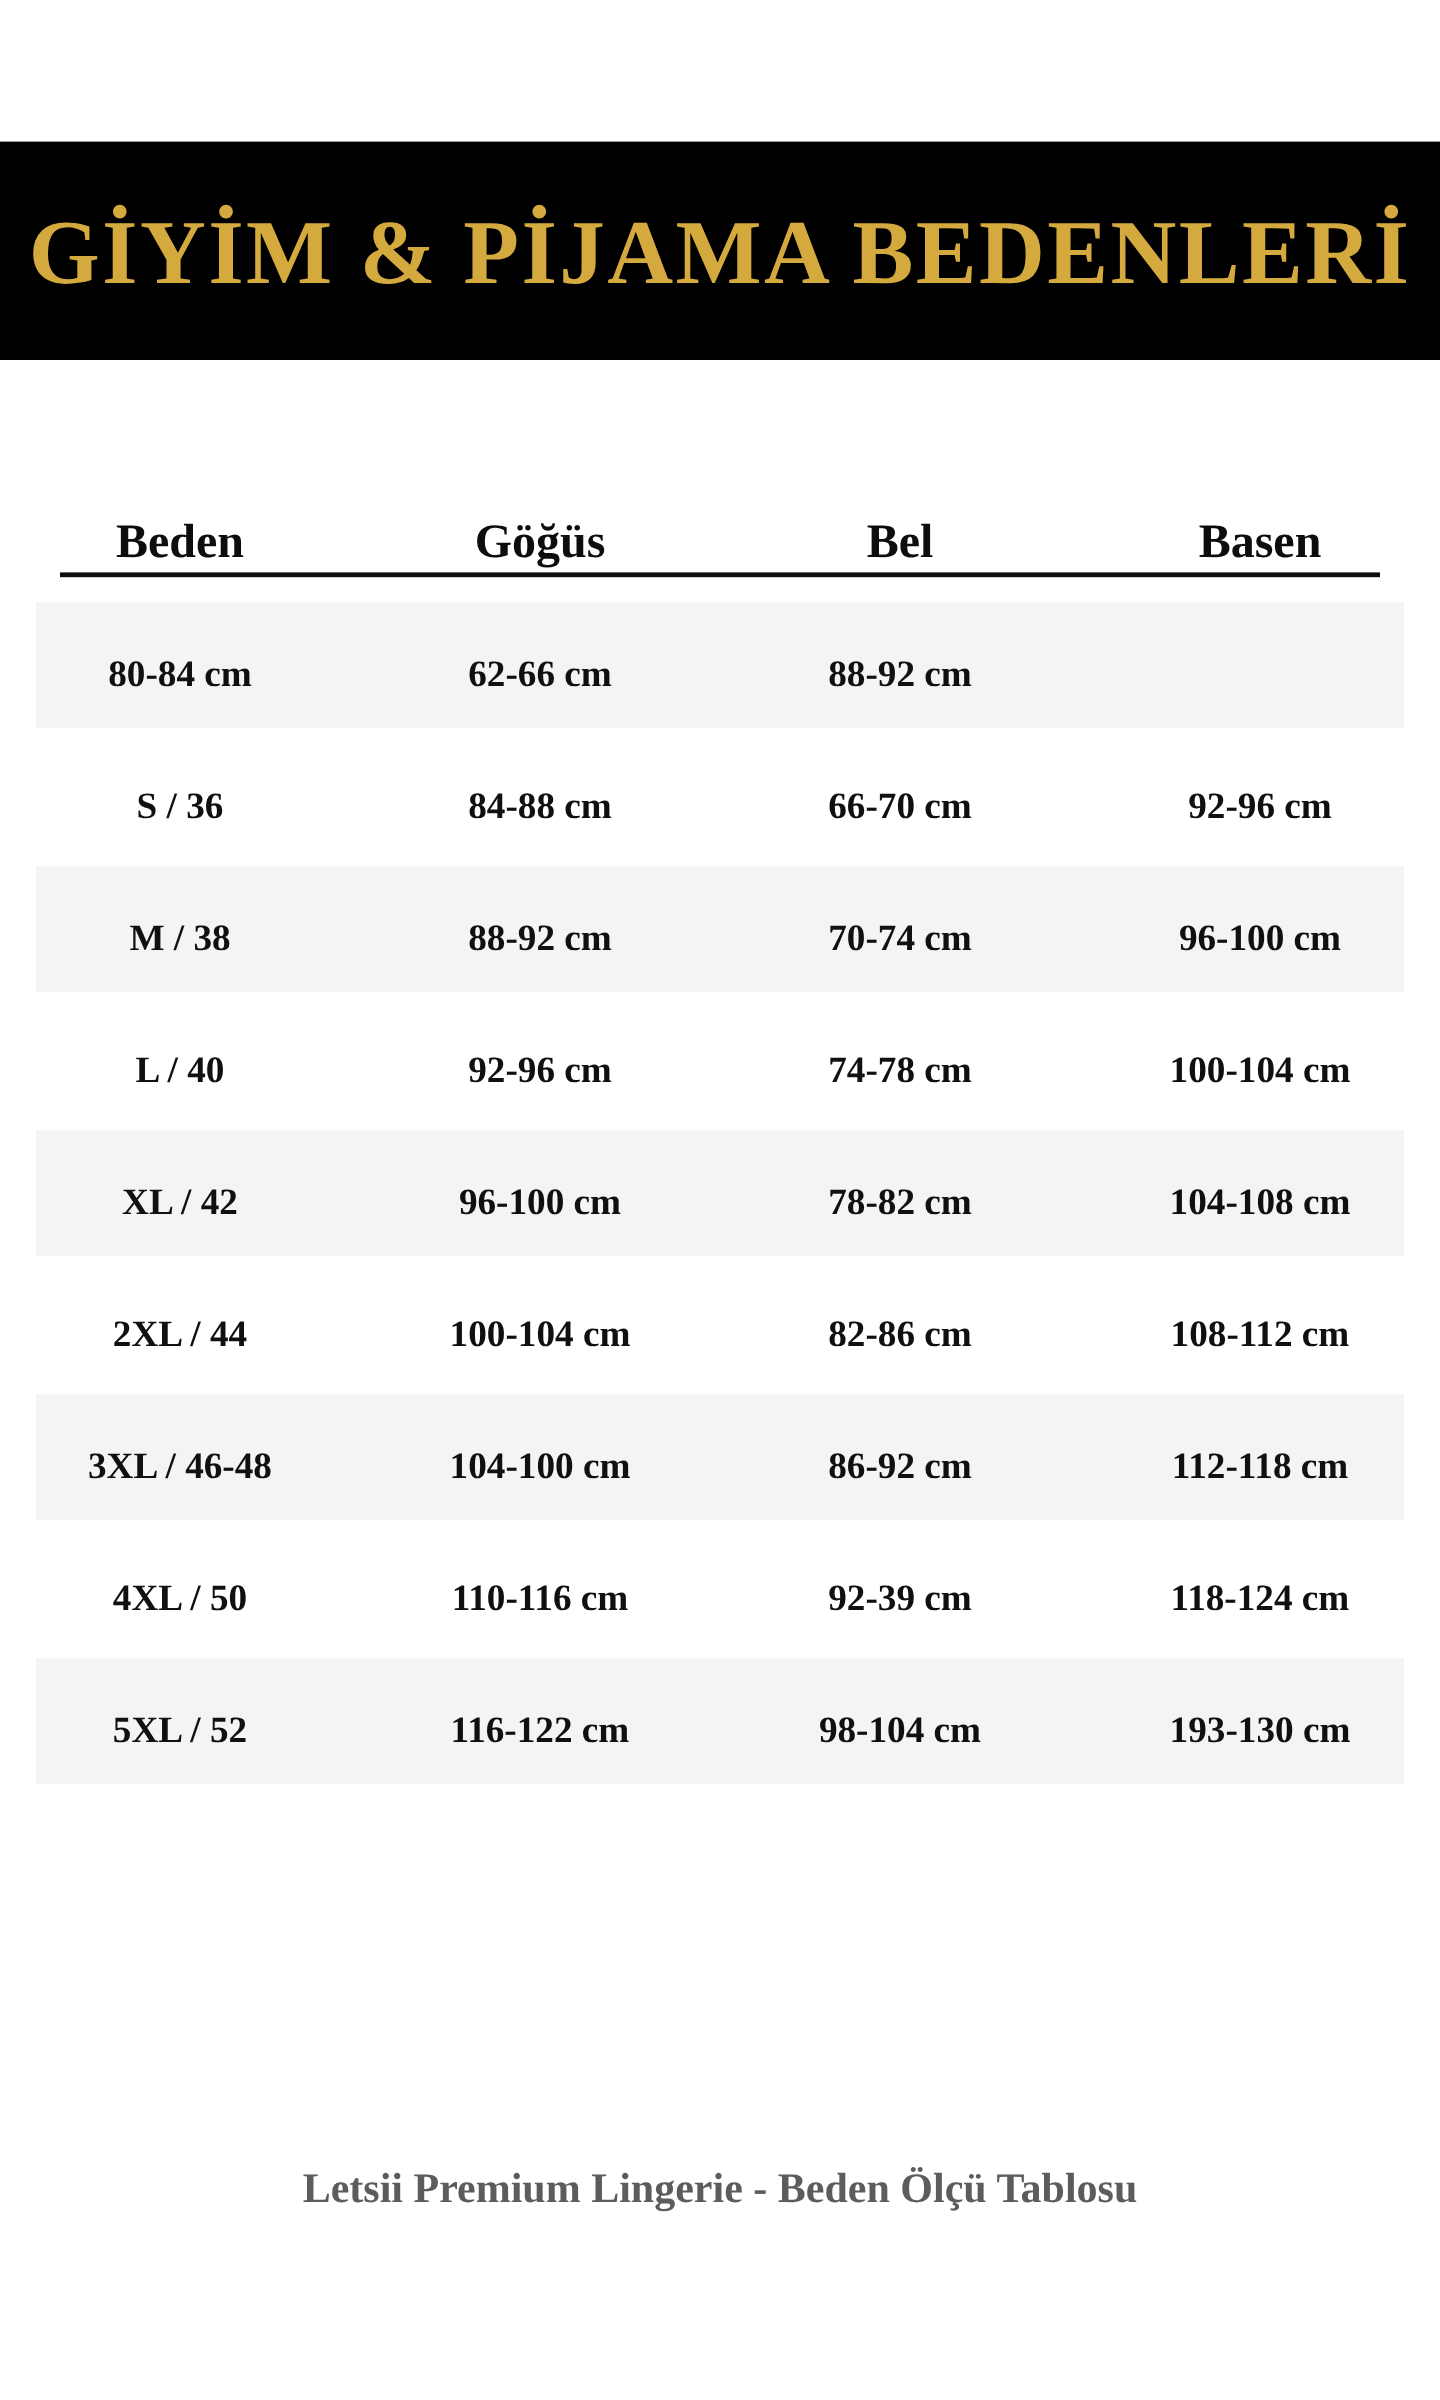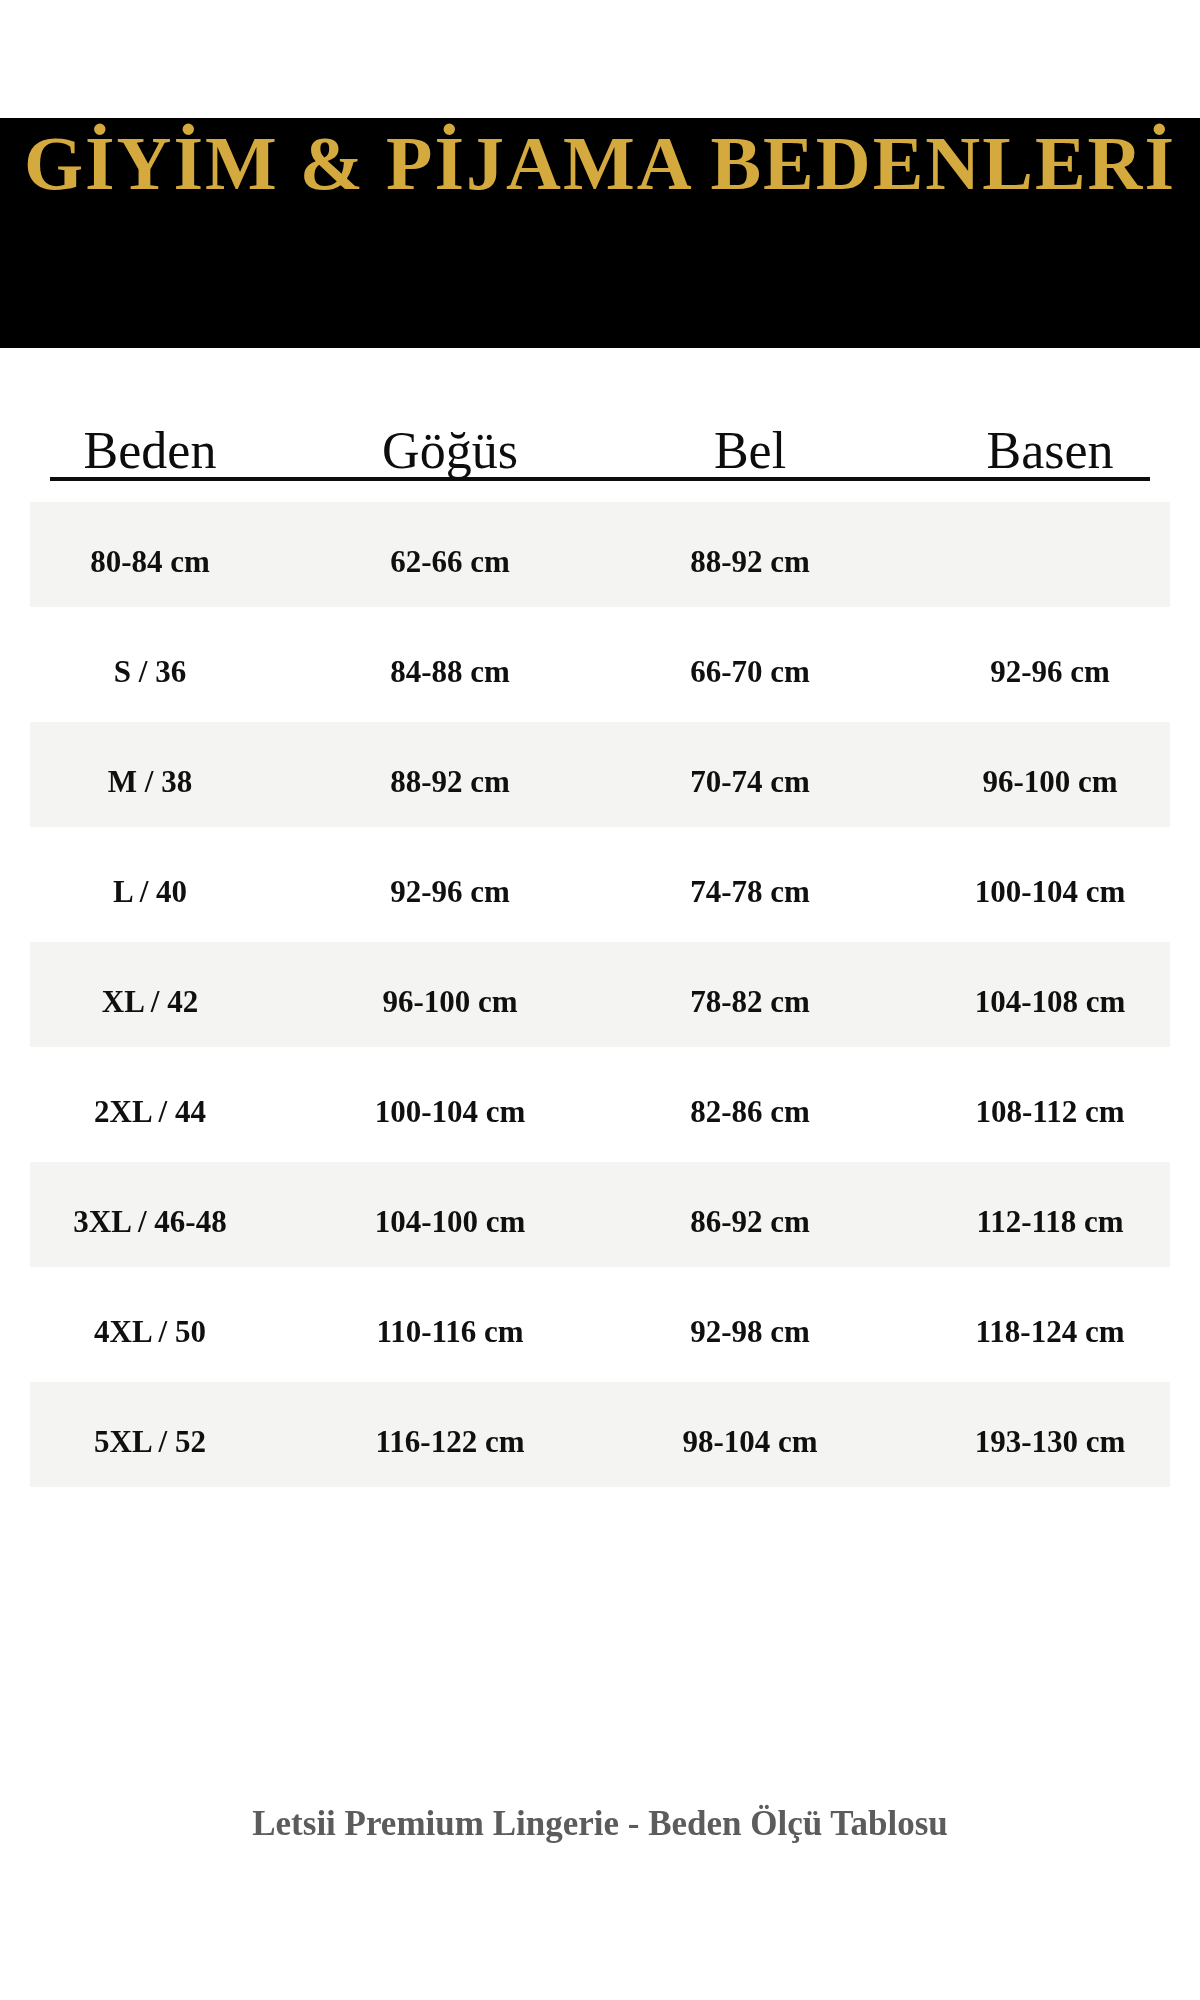--- a/index.html
+++ b/index.html
@@ -17,24 +17,24 @@
   .page {
     position: absolute;
     inset: 0;
   }
   
   .title-band {
     position: absolute;
     top: 118px;
     left: 0;
     width: 1200px;
-    height: 230px;
+    height: 182px;
     background: #000000;
     display: flex;
-    align-items: flex-start;
+    align-items: center;
     justify-content: center;
   }
   .title-band .title {
     color: #d4a93d;
     font-size: 76px;
     font-weight: 700;
     letter-spacing: 2px;
     white-space: nowrap;
     transform: translateY(2px);
   }
@@ -45,22 +45,22 @@
     left: 0;
     width: 1200px;
     height: 50px;
     display: flex;
   }
   .thead .hcell {
     width: 300px;
     display: flex;
     align-items: center;
     justify-content: center;
-    font-size: 52px;
-    font-weight: 400;
+    font-size: 40px;
+    font-weight: 700;
     color: #0d0d0d;
     white-space: nowrap;
   }
   .header-divider {
     position: absolute;
     top: 477px;
     left: 50px;
     width: 1100px;
     height: 4px;
     background: #0d0d0d;
@@ -181,21 +181,21 @@
     <div class="row stripe">
       <div class="cell">3XL / 46-48</div>
       <div class="cell">104-100 cm</div>
       <div class="cell">86-92 cm</div>
       <div class="cell">112-118 cm</div>
     </div>
 
     <div class="row">
       <div class="cell">4XL / 50</div>
       <div class="cell">110-116 cm</div>
-      <div class="cell">92-98 cm</div>
+      <div class="cell">92-39 cm</div>
       <div class="cell">118-124 cm</div>
     </div>
 
     <div class="row stripe">
       <div class="cell">5XL / 52</div>
       <div class="cell">116-122 cm</div>
       <div class="cell">98-104 cm</div>
       <div class="cell">193-130 cm</div>
     </div>
 

